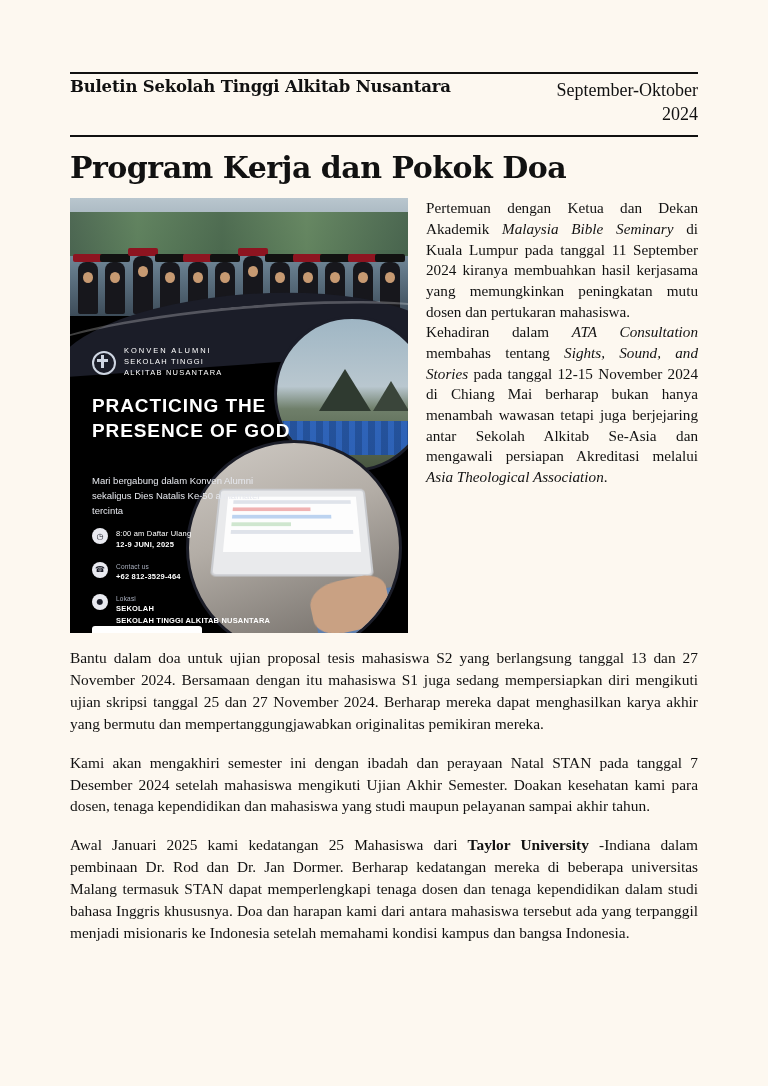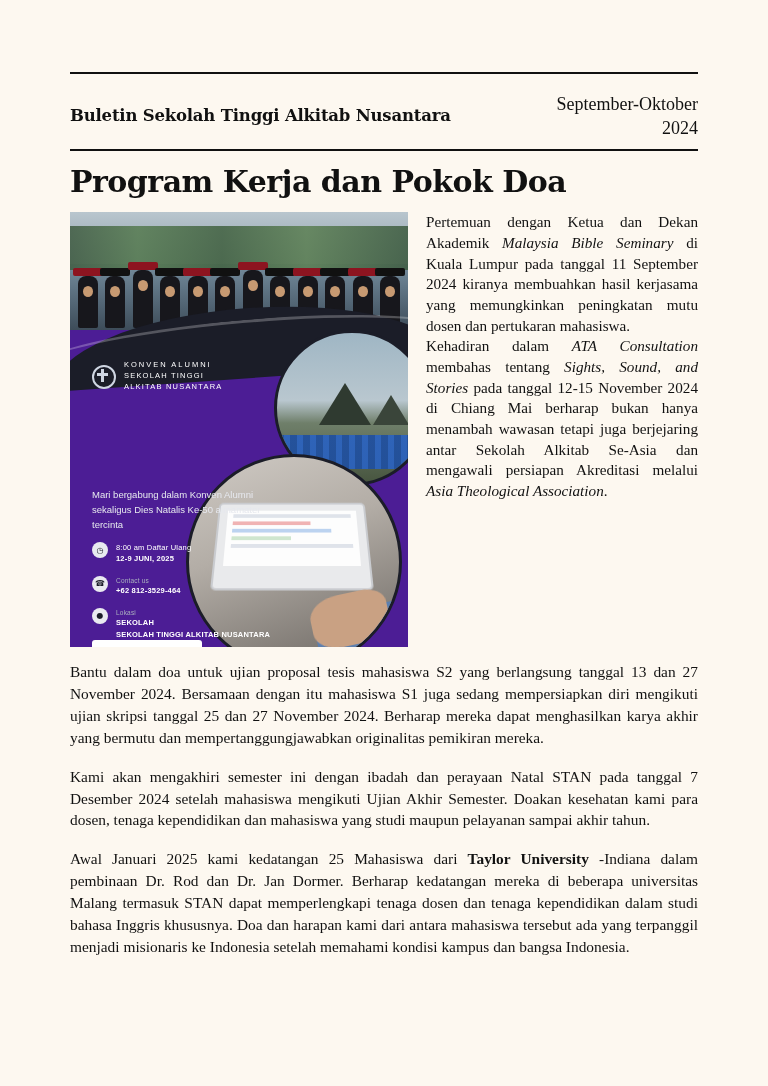--- a/index.html
+++ b/index.html
@@ -19,23 +19,23 @@
     width: 768px;
     height: 1086px;
     box-sizing: border-box;
     padding: 72px 70px 0 70px;
   }
 
   
   .masthead {
     border-top: 2px solid #111;
     border-bottom: 2px solid #111;
-    padding: 18px 0 8px 0;
-    display: flex;
-    align-items: center;
+    padding: 4px 0 8px 0;
+    display: flex;
+    align-items: flex-start;
     justify-content: space-between;
   }
   .masthead-title {
     font-family: "DejaVu Serif", serif;
     font-weight: bold;
     font-size: 16.5px;
     letter-spacing: -0.2px;
     line-height: 1.1;
     white-space: nowrap;
   }
@@ -61,21 +61,21 @@
   .top-block {
     display: flex;
     align-items: flex-start;
     gap: 18px;
   }
   .poster {
     position: relative;
     width: 338px;
     height: 435px;
     flex: 0 0 338px;
-    background: #4c1d95;
+    background: #000000;
     overflow: hidden;
   }
   
   .poster-photo {
     position: absolute;
     left: 0; top: 0;
     width: 338px; height: 118px;
     background:
       linear-gradient(180deg, #93a7b5 0%, #7d94a4 38%, #5f7484 65%, #3d4c59 100%);
     overflow: hidden;
@@ -413,20 +413,24 @@
 
       <div class="poster-logo">
         <div class="logo-mark"></div>
         <div class="logo-text">
           <div class="k">KONVEN ALUMNI</div>
           <div>SEKOLAH TINGGI</div>
           <div>ALKITAB NUSANTARA</div>
         </div>
       </div>
 
+      <div class="poster-heading">
+        <div>PRACTICING THE</div>
+        <div>PRESENCE OF GOD</div>
+      </div>
 
       <div class="poster-sub">Mari bergabung dalam Konven Alumni sekaligus Dies Natalis Ke-50 almamater tercinta</div>
 
       <div class="poster-info">
         <div class="info-row">
           <div class="info-ico">◷</div>
           <div class="info-txt">
             <div>8:00 am Daftar Ulang</div>
             <div class="b">12-9 JUNI, 2025</div>
           </div>

